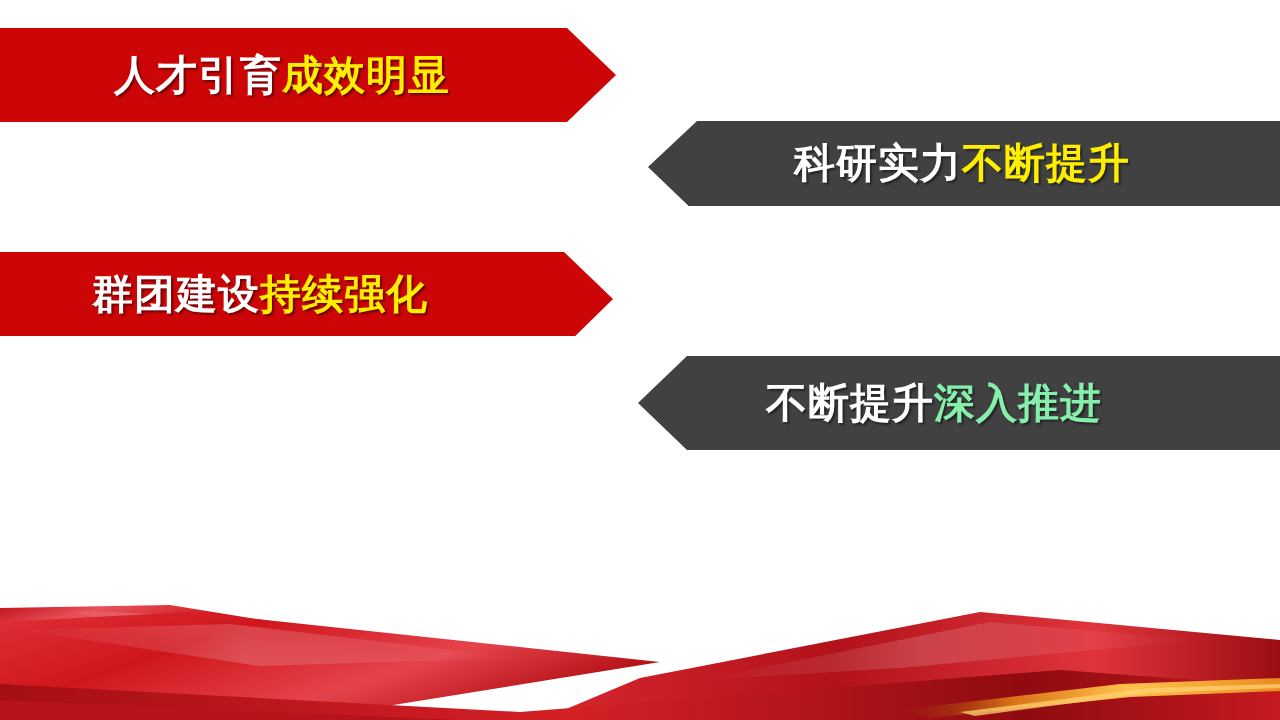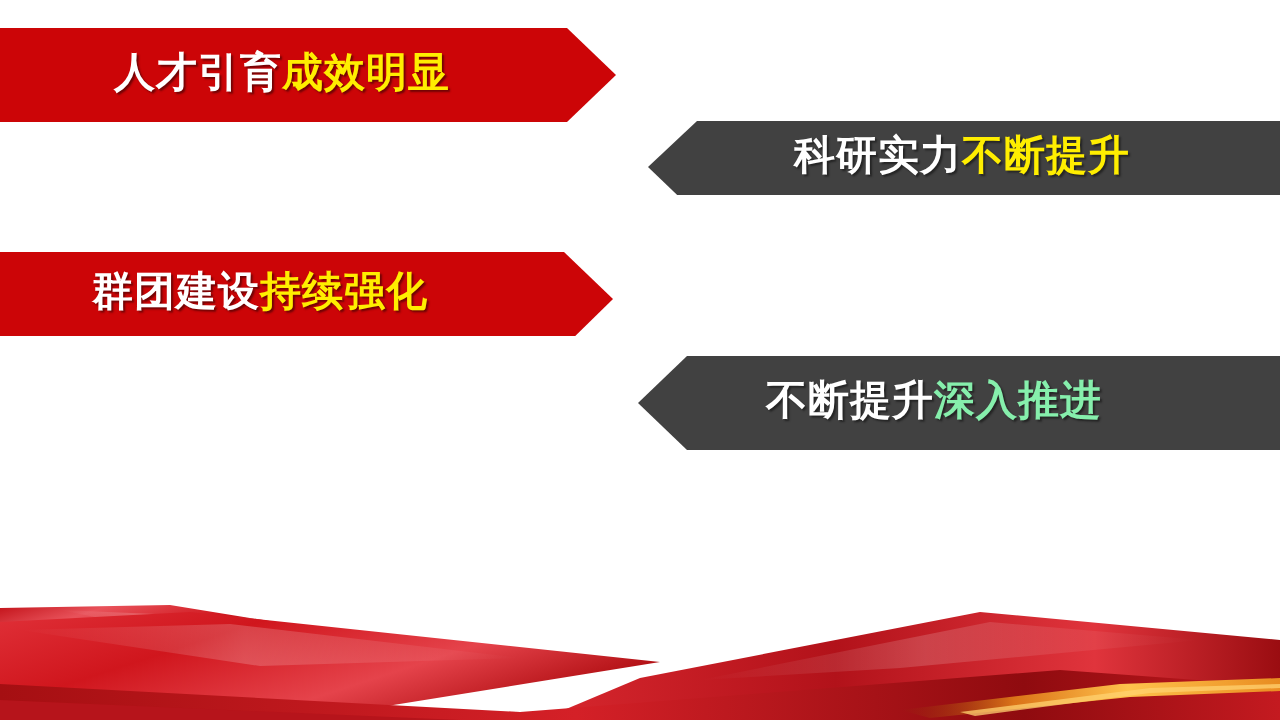--- a/index.html
+++ b/index.html
@@ -30,21 +30,21 @@
     align-items: center;
     box-sizing: border-box;
   }
 
   .banner .banner-text {
     white-space: nowrap;
     font-weight: bold;
     font-size: 41px;
     letter-spacing: 1px;
     line-height: 1;
-    font-family: Liberation Mono, monospace;
+    font-family: Liberation Sans, sans-serif;
   }
 
   .seg-white {
     color: #ffffff;
     text-shadow: 2px 2px 2px rgba(0,0,0,0.45);
   }
   .seg-accent {
     text-shadow: 2px 2px 2px rgba(0,0,0,0.45);
   }
 
@@ -59,21 +59,21 @@
     -webkit-clip-path: polygon(0 0, 567px 0, 616px 47px, 567px 94px, 0 94px);
     justify-content: flex-start;
     padding-left: 114px;
   }
 
   
   #banner-2 {
     left: 648px;
     top: 121px;
     width: 632px;
-    height: 74px;
+    height: 85px;
     background: #414141;
     clip-path: polygon(49px 0, 632px 0, 632px 93px, 49px 93px, 0 46px);
     -webkit-clip-path: polygon(49px 0, 632px 0, 632px 93px, 49px 93px, 0 46px);
     justify-content: flex-start;
     padding-left: 146px;
   }
 
   
   #banner-3 {
     left: 0px;

